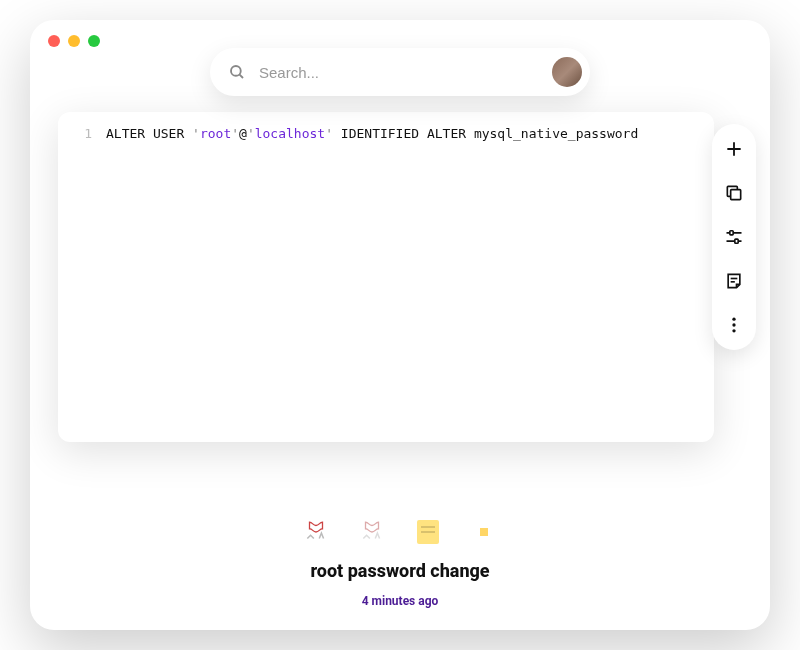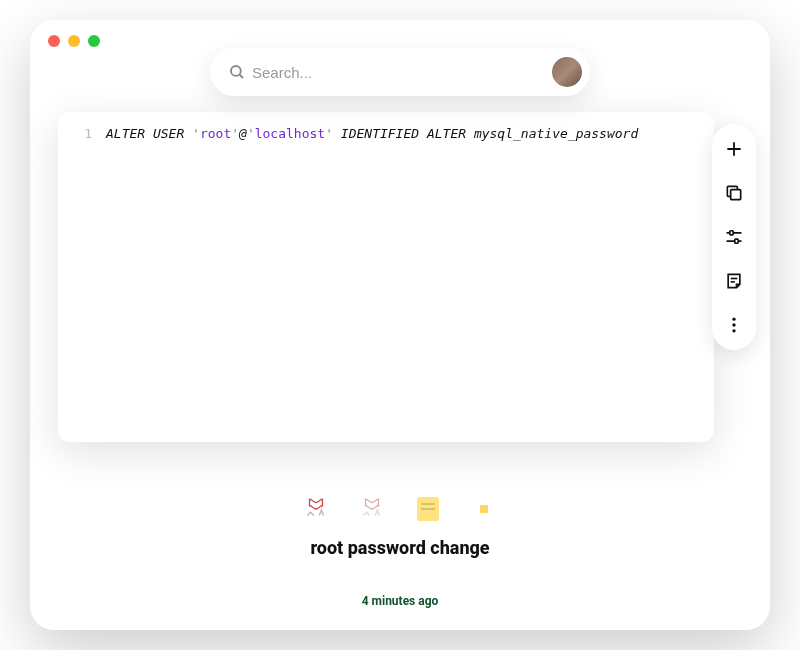--- a/index.html
+++ b/index.html
@@ -5,37 +5,37 @@
 * { margin:0; padding:0; box-sizing:border-box; }
 body { font-family:-apple-system,BlinkMacSystemFont,"Segoe UI",Roboto,sans-serif; background:#fff; display:flex; justify-content:center; align-items:flex-start; padding:20px; }
 .win { width:740px; height:610px; background:#fff; border-radius:24px; box-shadow:0 20px 60px rgba(0,0,0,.2); position:relative; overflow:hidden; }
 .titlebar { height:42px; display:flex; align-items:center; padding-left:18px; gap:8px; }
 .dot { width:12px; height:12px; border-radius:50%; }
 .dot.r { background:#ff5f56; }
 .dot.y { background:#ffbd2e; }
 .dot.g { background:#27c93f; }
 .searchwrap { position:absolute; top:28px; left:50%; transform:translateX(-50%); width:380px; height:48px; background:#fff; border-radius:28px; box-shadow:0 8px 24px rgba(0,0,0,.1); display:flex; align-items:center; padding:0 8px 0 18px; z-index:3; }
 .searchwrap svg { flex-shrink:0; }
-.searchwrap input { border:none; outline:none; flex:1; font-size:15px; margin-left:6px; color:#222; }
+.searchwrap input { border:none; outline:none; flex:1; font-size:15px; margin-left:13px; color:#222; }
 .searchwrap input::placeholder { color:#999; font-weight:500; }
 .avatar { width:30px; height:30px; border-radius:50%; background:linear-gradient(135deg,#8b6b5a 0%,#a88a7a 50%,#6b5040 100%); flex-shrink:0; }
 .codecard { position:absolute; top:92px; left:28px; right:56px; height:330px; background:#fff; border-radius:12px; box-shadow:0 10px 40px rgba(0,0,0,.12); padding:14px 16px; z-index:1; }
 .coderow { display:flex; font-family:ui-monospace,SFMono-Regular,Menlo,Consolas,monospace; font-size:13px; }
 .lineno { color:#bbb; width:18px; text-align:right; margin-right:14px; user-select:none; }
 .code { white-space:pre; color:#111; }
-.code .kw { color:#111;font-style:italic; }
+.code .kw { color:#111; }
 .code .str { color:#6d28d9; }
 .code .strq { color:#888; }
 .sidebar { position:absolute; top:104px; right:14px; width:44px; background:#fff; border-radius:26px; box-shadow:0 6px 20px rgba(0,0,0,.1); display:flex; flex-direction:column; align-items:center; padding:14px 0; gap:22px; z-index:2; }
 .sidebtn { width:22px; height:22px; display:flex; align-items:center; justify-content:center; cursor:pointer; color:#111; }
 .footer { position:absolute; bottom:22px; left:0; right:0; display:flex; flex-direction:column; align-items:center; }
 .thumbs { display:flex; gap:28px; align-items:center; margin-bottom:14px; }
 .thumb { width:28px; height:28px; display:flex; align-items:center; justify-content:center; }
-.snippet-title { font-size:18px; font-weight:800; color:#111; margin-bottom:4px; }
-.snippet-time { font-size:12px; font-weight:700; color:#14532d;margin-top:32px; }
+.snippet-title { font-size:18px; font-weight:800; color:#111; margin-bottom:13px; }
+.snippet-time { font-size:12px; font-weight:700; color:#4c1d95; }
 .noteicon { width:22px; height:24px; background:#ffe380; border-radius:2px; position:relative; }
 .noteicon::before,.noteicon::after { content:""; position:absolute; left:4px; right:4px; height:2px; background:rgba(0,0,0,.15); }
 .noteicon::before { top:6px; }
 .noteicon::after { top:11px; }
 .tinysq { width:8px; height:8px; background:#ffd666; }
 </style>
 </head>
 <body>
 
 <div class="win">

